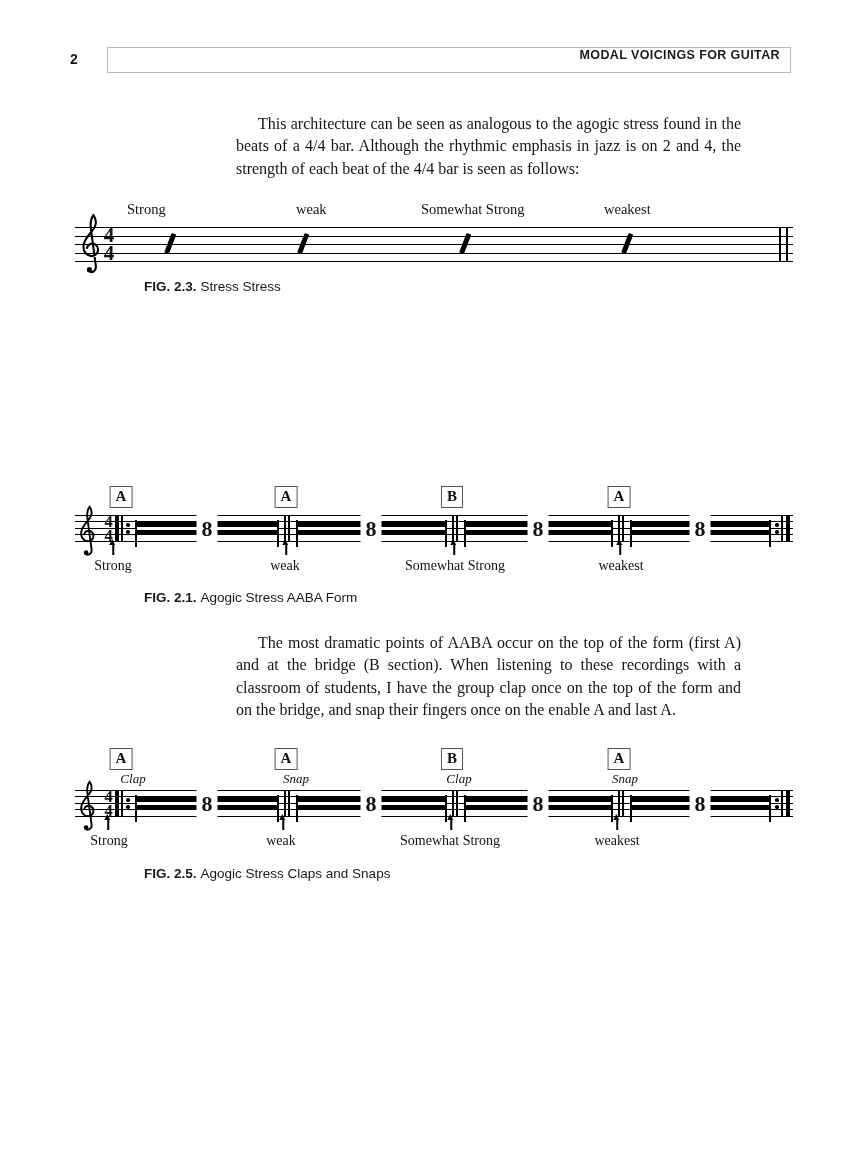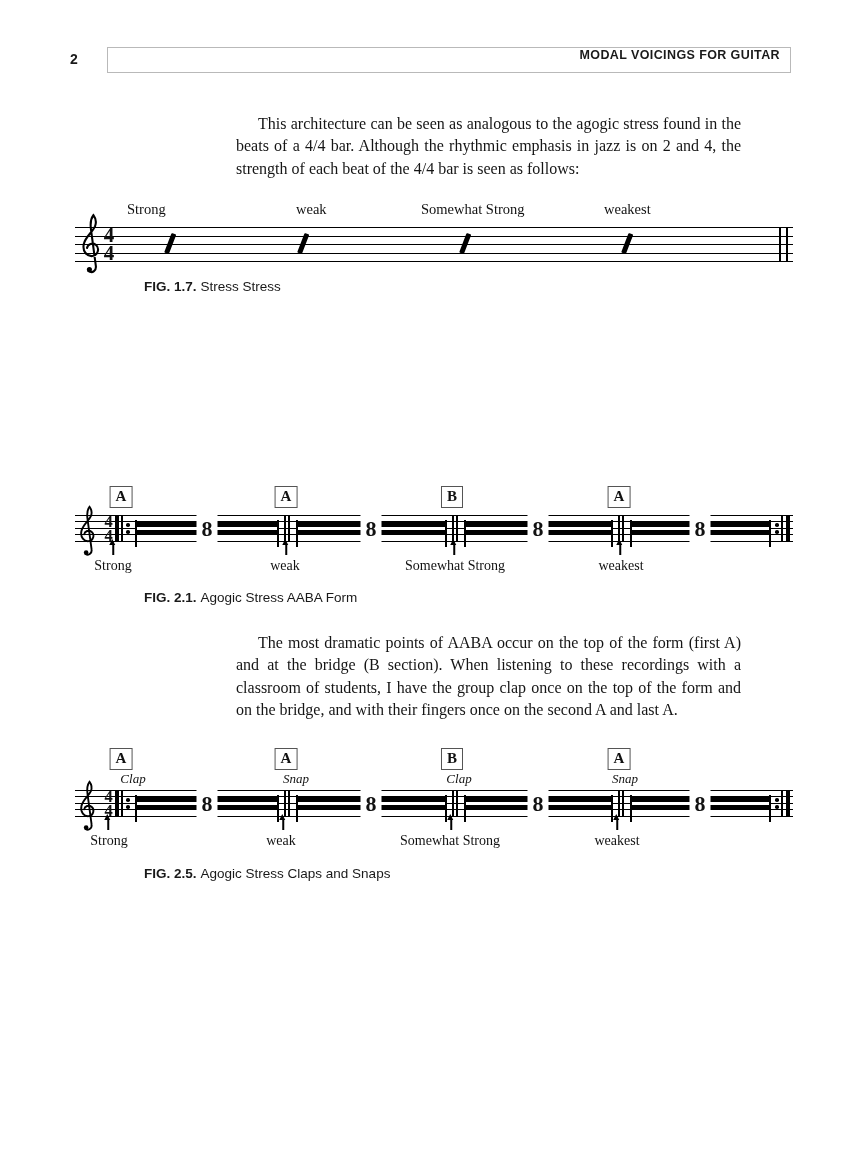--- a/index.html
+++ b/index.html
@@ -103,21 +103,21 @@
 
     <div class="slash" style="left:95px"></div>
     <div class="slash" style="left:228px"></div>
     <div class="slash" style="left:390px"></div>
     <div class="slash" style="left:552px"></div>
 
     <div class="fbl" style="left:704px"></div>
     <div class="fbl" style="left:711px"></div>
 
     <div class="figcap">
-      <b>FIG. 1.7.</b><span>Stress Stress</span>
+      <b>FIG. 2.3.</b><span>Stress Stress</span>
     </div>
   </div>
 
   <div class="para" id="p23">
   </div>
 
   <div class="fig mrfig" id="fig13">
     <div class="secbox" style="left:46px">A</div>
     <div class="secbox" style="left:211px">A</div>
     <div class="secbox" style="left:377px">B</div>
@@ -171,21 +171,21 @@
     <span class="stress" style="left:210px">weak</span>
     <span class="stress" style="left:380px">Somewhat Strong</span>
     <span class="stress" style="left:546px">weakest</span>
 
     <div class="figcap">
       <b>FIG. 2.1.</b><span>Agogic Stress AABA Form</span>
     </div>
   </div>
 
   <div class="para" id="p4">
-    <p>The most dramatic points of AABA occur on the top of the form (first A) and at the bridge (B section). When listening to these recordings with a classroom of students, I have the group clap once on the top of the form and on the bridge, and with their fingers once on the second A and last A.</p>
+    <p>The most dramatic points of AABA occur on the top of the form (first A) and at the bridge (B section). When listening to these recordings with a classroom of students, I have the group clap once on the top of the form and on the bridge, and snap their fingers once on the enable A and last A.</p>
   </div>
 
   <div class="fig mrfig" id="fig14">
     <div class="secbox" style="left:46px">A</div>
     <div class="secbox" style="left:211px">A</div>
     <div class="secbox" style="left:377px">B</div>
     <div class="secbox" style="left:544px">A</div>
 
     <span class="gesture" style="left:58px">Clap</span>
     <span class="gesture" style="left:221px">Snap</span>

